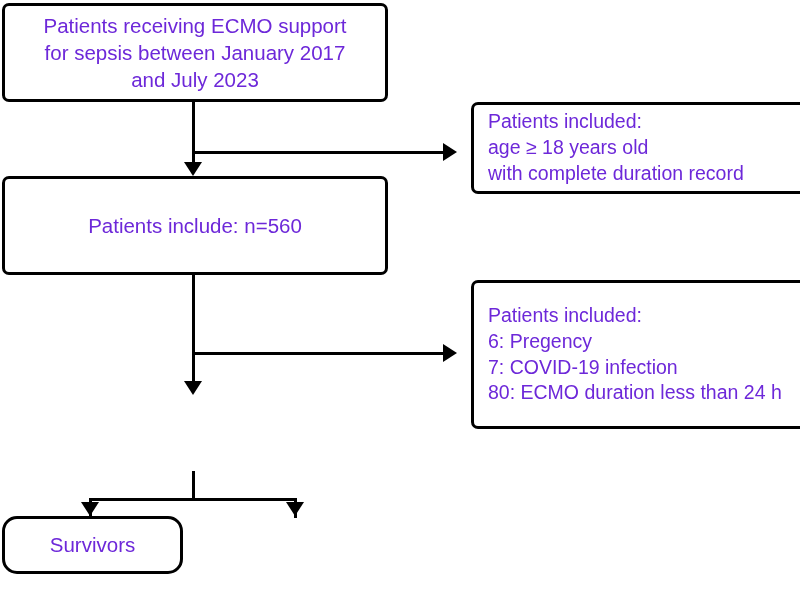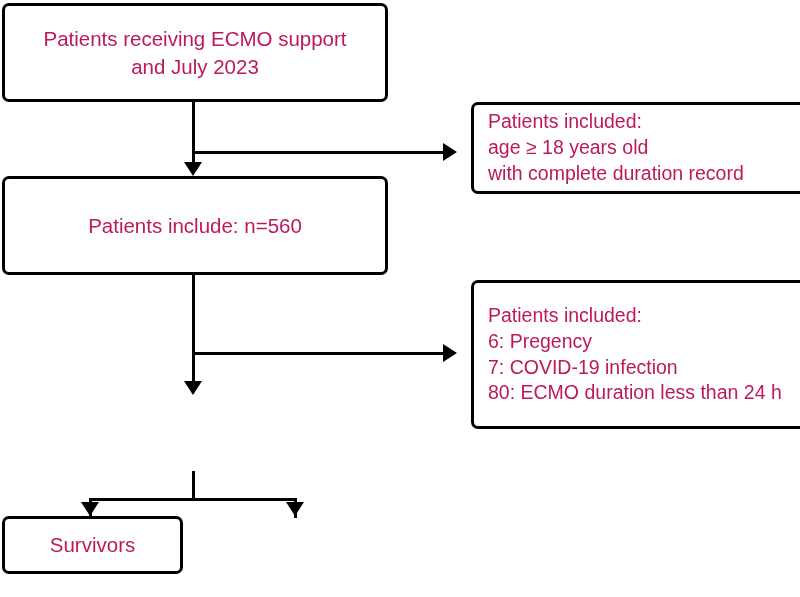--- a/index.html
+++ b/index.html
@@ -19,21 +19,21 @@
   }
   .node {
     position: absolute;
     box-sizing: border-box;
     border: 3px solid #000000;
     border-radius: 7px;
     background: #ffffff;
     display: flex;
     flex-direction: column;
     justify-content: center;
-    color: #be185d;
+    color: #6d28d9;
     font-size: 20.5px;
     line-height: 1.32;
     white-space: pre;
   }
   .node.center {
     align-items: center;
     text-align: center;
   }
   .node.left {
     align-items: flex-start;
@@ -42,21 +42,21 @@
     margin-left: 16px;
   }
   .node .line {
     display: block;
   }
 
   
   #node-source      { left: 2px;   top: 3px;   width: 386px; height: 99px; }
   #node-included560 { left: 2px;   top: 176px; width: 386px; height: 99px; }
   #node-included465 { left: 2px;   top: 395px; width: 386px; height: 76px; }
-  #node-survivors   { left: 2px;   top: 516px; width: 181px; height: 58px; }
+  #node-survivors   { left: 2px;   top: 516px; width: 181px; height: 58px; border-radius: 15px; }
   #node-nonsurv     { left: 208px; top: 516px; width: 180px; height: 78px; }
   #node-criteria    { left: 455px; top: 102px; width: 336px; height: 92px; font-size: 19.5px; }
   #node-excluded    { left: 455px; top: 280px; width: 336px; height: 149px; font-size: 19.5px; }
 
   
   .conn {
     position: absolute;
     background: #000000;
   }
   .arrow-down {
@@ -115,20 +115,21 @@
 
   <div class="conn" id="conn-v3"></div>
   <div class="conn" id="conn-hsplit"></div>
   <div class="conn" id="conn-vL"></div>
   <div class="conn" id="conn-vR"></div>
   <div class="arrow-down" id="arrow-L"></div>
   <div class="arrow-down" id="arrow-R"></div>
 
   <div class="node center" id="node-source">
     <span class="line">Patients receiving ECMO support</span>
+    <span class="line">for sepsis between January 2017</span>
     <span class="line">and July 2023</span>
   </div>
 
   <div class="node left" id="node-criteria">
     <span class="line">Patients included:</span>
     <span class="line">age ≥ 18 years old</span>
     <span class="line">with complete duration record</span>
   </div>
 
   <div class="node center" id="node-included560">

